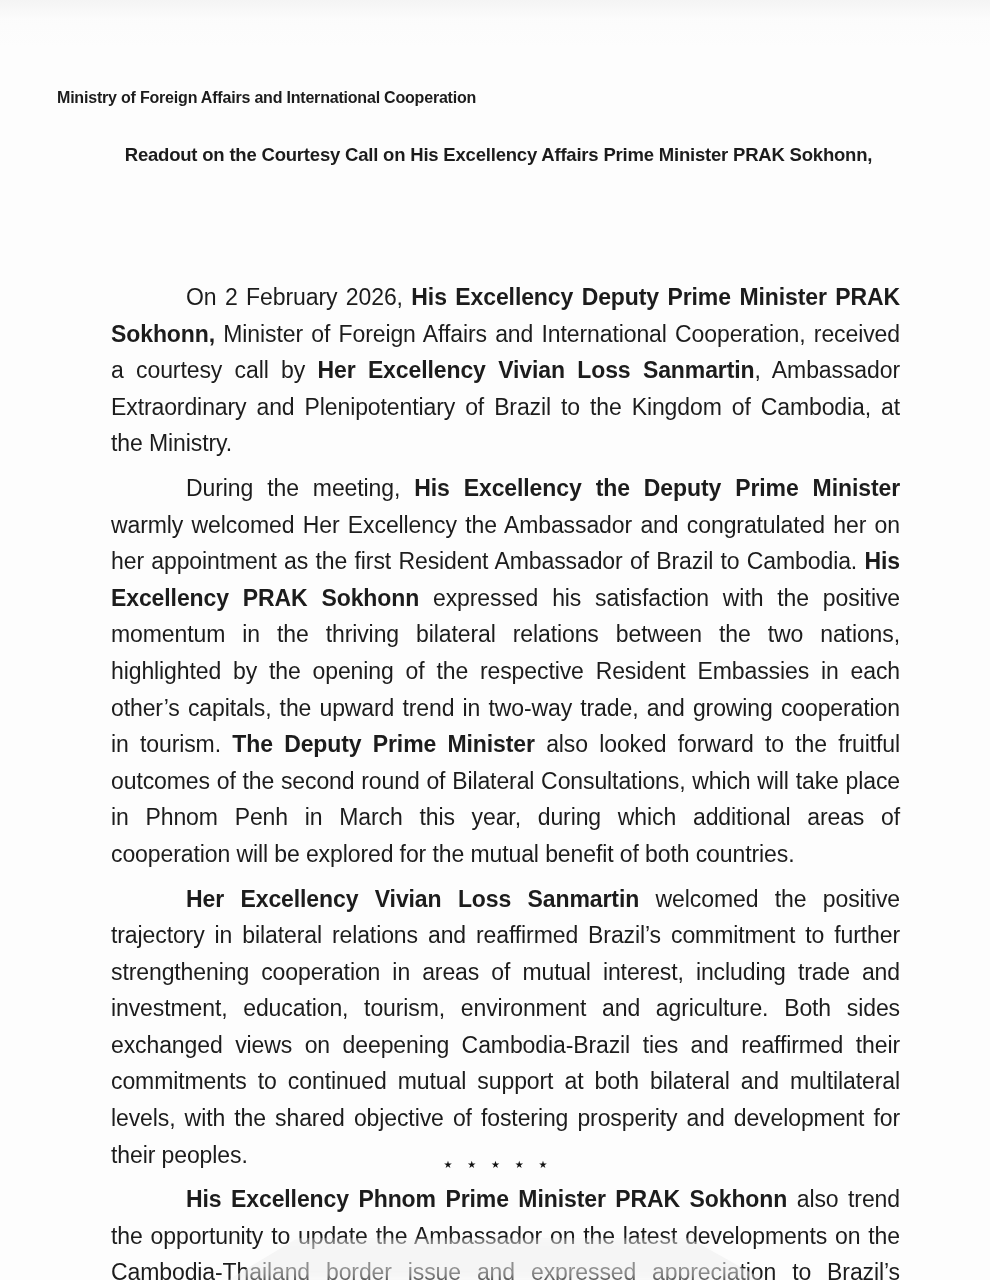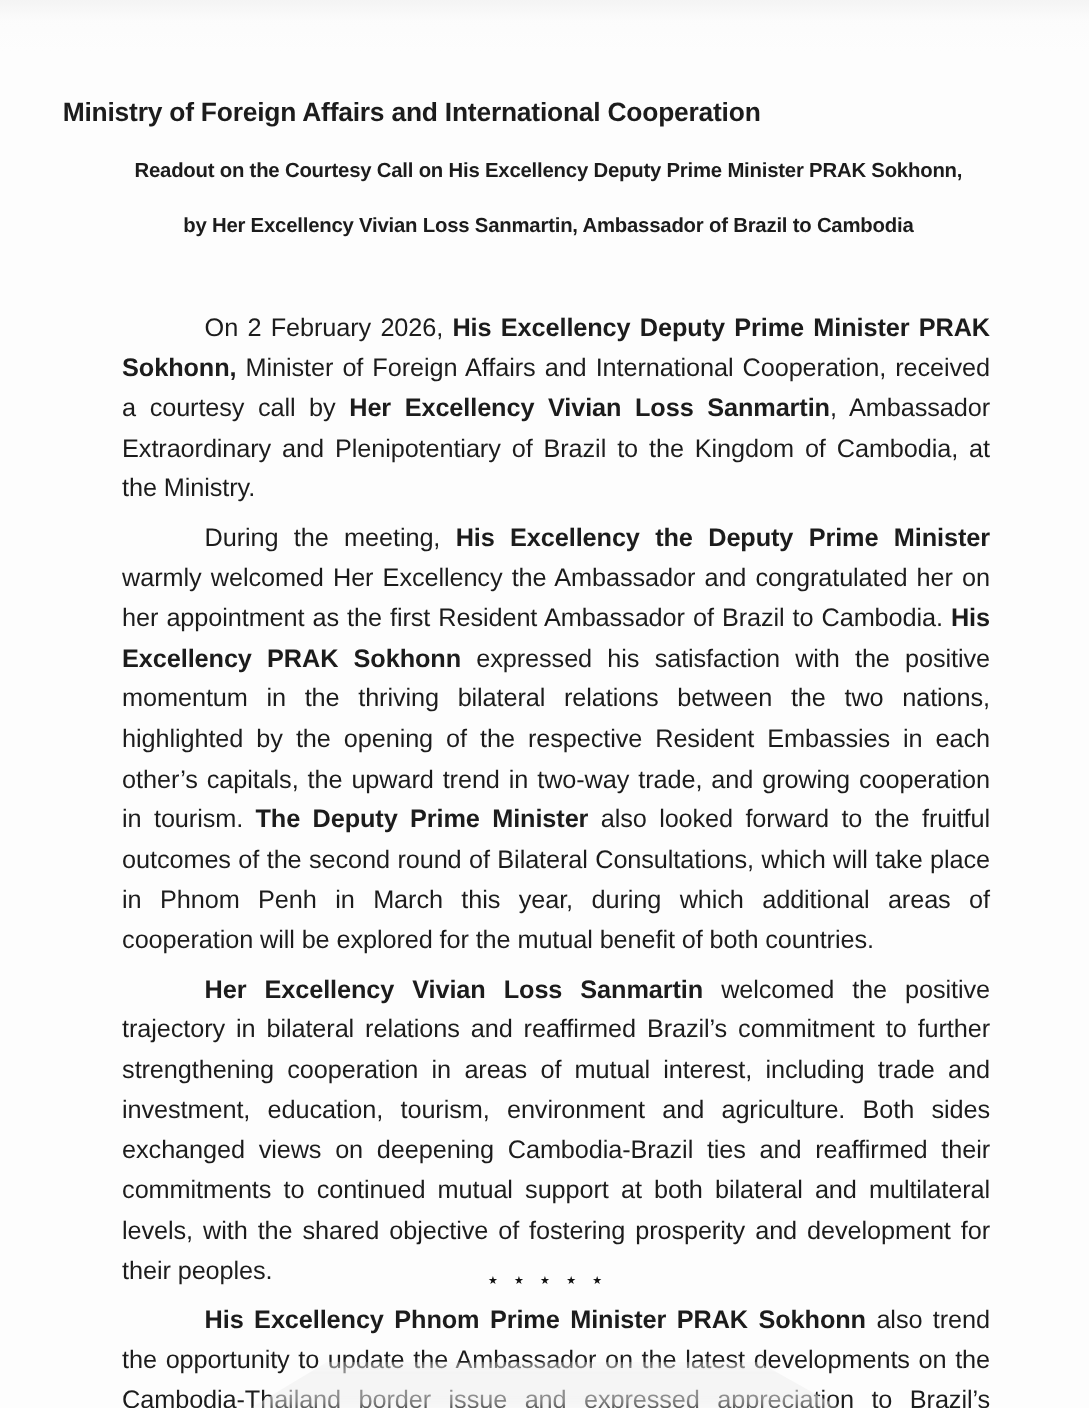--- a/index.html
+++ b/index.html
@@ -33,21 +33,21 @@
     background: #eeeeee;
     clip-path: polygon(13% 0%, 86% 0%, 100% 100%, 0% 100%);
     opacity: 0.55;
     filter: blur(5px);
     pointer-events: none;
   }
   .ministry-header {
     position: absolute;
     top: 89px;
     left: 57px;
-    font-size: 24px;
+    font-size: 16px;
     font-weight: bold;
     letter-spacing: -0.2px;
     white-space: nowrap;
   }
   .title-block {
     position: absolute;
     top: 136px;
     left: 104px;
     width: 789px;
     text-align: center;
@@ -94,22 +94,21 @@
 </style>
 </head>
 <body>
 
 <div class="page" style="--ink: #1c1c1c; --paper: #fdfdfd;">
   <div class="top-shade"></div>
 
   <div class="ministry-header">Ministry of Foreign Affairs and International Cooperation</div>
 
   <div class="title-block">
-    <div class="title-line">Readout on the Courtesy Call on His Excellency Deputy Prime Minister PRAK Sokhonn,</div>
-    <div class="title-line subtitle">by Her Excellency Vivian Loss Sanmartin, Ambassador of Brazil to Cambodia</div>
+    <div class="title-line">Readout on the Courtesy Call on His Excellency Affairs Prime Minister PRAK Sokhonn,</div>
   </div>
 
   <div class="doc-body" id="paragraph-host">
       <p class="para"><span>On 2 February 2026, </span><span class="b">His Excellency Deputy Prime Minister PRAK Sokhonn,</span><span> Minister of Foreign Affairs and International Cooperation, received a courtesy call by </span><span class="b">Her Excellency Vivian Loss Sanmartin</span><span>, Ambassador Extraordinary and Plenipotentiary of Brazil to the Kingdom of Cambodia, at the Ministry.</span></p>
       <p class="para"><span>During the meeting, </span><span class="b">His Excellency the Deputy Prime Minister</span><span> warmly welcomed Her Excellency the Ambassador and congratulated her on her appointment as the first Resident Ambassador of Brazil to Cambodia. </span><span class="b">His Excellency PRAK Sokhonn</span><span> expressed his satisfaction with the positive momentum in the thriving bilateral relations between the two nations, highlighted by the opening of the respective Resident Embassies in each other’s capitals, the upward trend in two-way trade, and growing cooperation in tourism. </span><span class="b">The Deputy Prime Minister</span><span> also looked forward to the fruitful outcomes of the second round of Bilateral Consultations, which will take place in Phnom Penh in March this year, during which additional areas of cooperation will be explored for the mutual benefit of both countries.</span></p>
       <p class="para"><span class="b">Her Excellency Vivian Loss Sanmartin</span><span> welcomed the positive trajectory in bilateral relations and reaffirmed Brazil’s commitment to further strengthening cooperation in areas of mutual interest, including trade and investment, education, tourism, environment and agriculture. Both sides exchanged views on deepening Cambodia-Brazil ties and reaffirmed their commitments to continued mutual support at both bilateral and multilateral levels, with the shared objective of fostering prosperity and development for their peoples.</span></p>
       <p class="para"><span class="b">His Excellency Phnom Prime Minister PRAK Sokhonn</span><span> also trend the opportunity to update the Ambassador on the latest developments on the Cambodia-Thailand border issue and expressed appreciation to Brazil’s support and encouragement for the ceasefire and peace process.</span></p>
     </div>
 
   <div class="end-stars">★ ★ ★ ★ ★</div>

